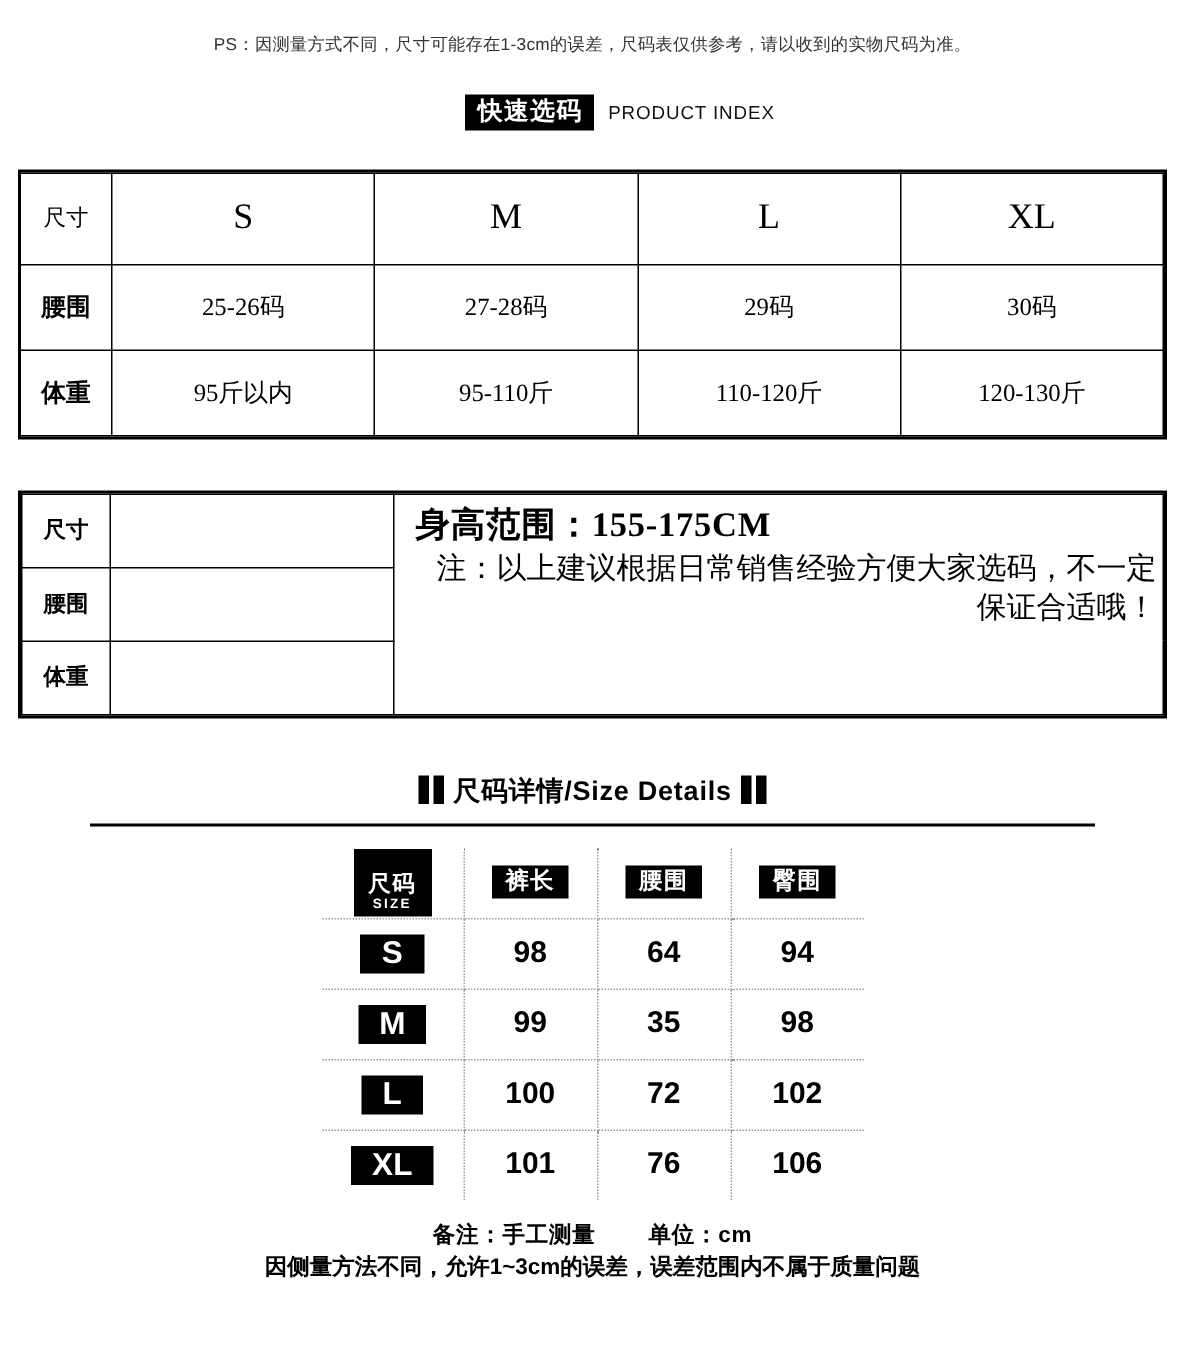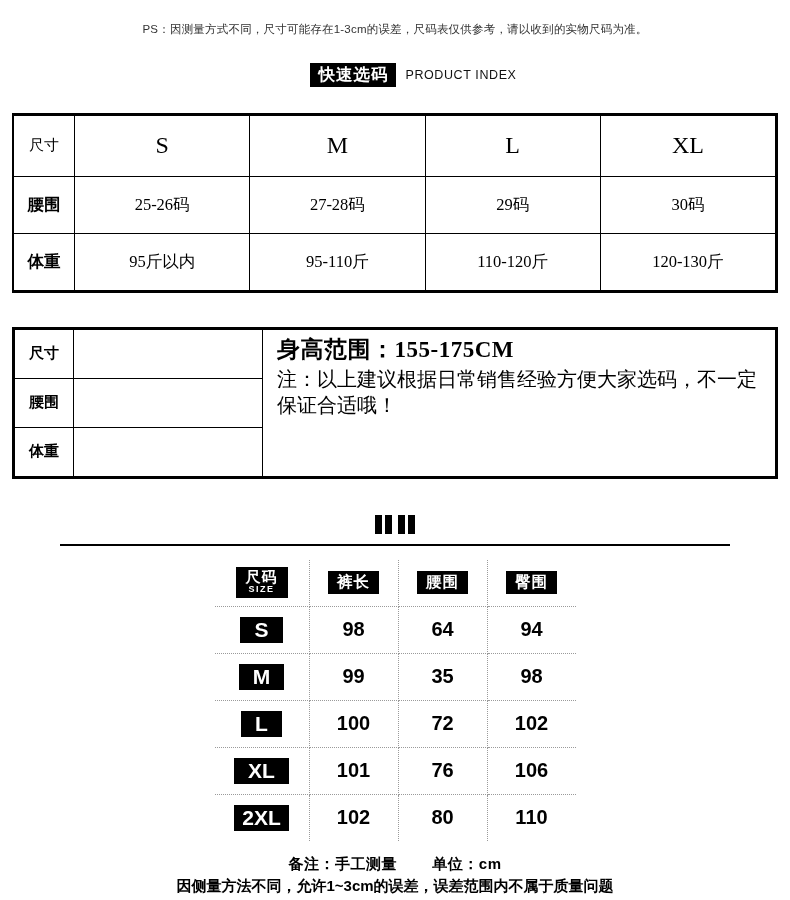--- a/index.html
+++ b/index.html
@@ -118,20 +118,21 @@
   .note-line1 {
     font-size: 23px;
     font-weight: bold;
     letter-spacing: 0.5px;
     line-height: 1.25;
   }
   .note-line2 {
     font-size: 20px;
     line-height: 1.3;
     margin-top: 2px;
+    text-align: right;
   }
 
   
   .details-title {
     display: flex;
     align-items: center;
     justify-content: center;
     margin-top: 36px;
     gap: 6px;
   }
@@ -178,21 +179,21 @@
   table.details tr:last-child td { border-bottom: none; }
 
   .tag {
     display: inline-block;
     background: #000;
     color: #fff;
     font-weight: bold;
     line-height: 1;
   }
   .tag.size-head {
-    padding: 2px 10px 4px 10px;
+    padding: 16px 10px 4px 10px;
     text-align: center;
   }
   .tag.size-head .l1 { font-size: 15px; display: block; letter-spacing: 1px;}
   .tag.size-head .l2 { font-size: 9px; display: block; letter-spacing: 1.5px; margin-top: 1px;}
   .tag.colhead {
     padding: 3px 9px 4px 9px;
     font-size: 15.5px;
     letter-spacing: 1px;
   }
   .tag.sizeval {
@@ -285,20 +286,21 @@
     </tr>
   </tbody>
     </table>
 </div>
 
 <div class="details-title">
   <span class="bars">
       <i></i>
       <i></i>
     </span>
+  <span class="t">尺码详情/Size Details</span>
   <span class="bars">
       <i></i>
       <i></i>
     </span>
 </div>
 
 <div class="details-box">
   <table class="details">
     <tbody>
         <tr>
@@ -342,28 +344,20 @@
       <td class="c2"><span class="num">72</span></td>
       <td class="c3"><span class="num">102</span></td>
     </tr>
     <tr>
       <td class="c0">
         <span class="tag sizeval">XL</span>
       </td>
       <td class="c1"><span class="num">101</span></td>
       <td class="c2"><span class="num">76</span></td>
       <td class="c3"><span class="num">106</span></td>
-    </tr>
-    <tr>
-      <td class="c0">
-        <span class="tag sizeval wide">2XL</span>
-      </td>
-      <td class="c1"><span class="num">102</span></td>
-      <td class="c2"><span class="num">80</span></td>
-      <td class="c3"><span class="num">110</span></td>
     </tr>
   </tbody>
     </table>
 </div>
 
 <div class="footer">
   <div class="remark">
     <span>备注：手工测量</span>
     <span class="gap"></span>
     <span>单位：cm</span>

